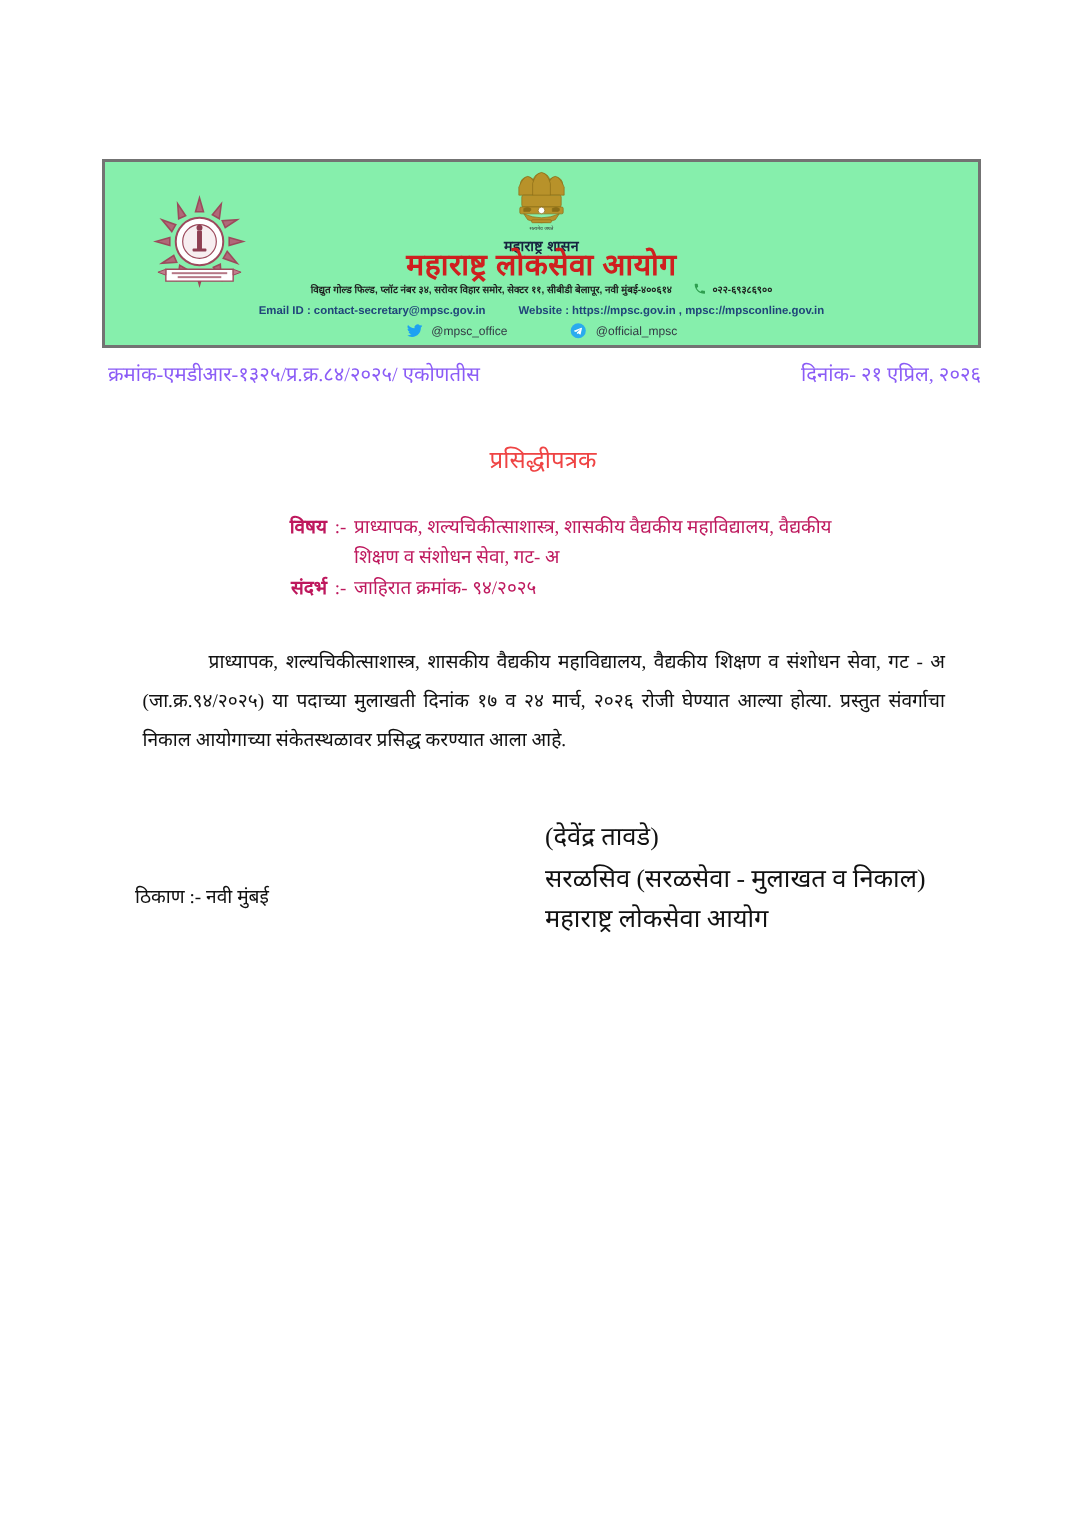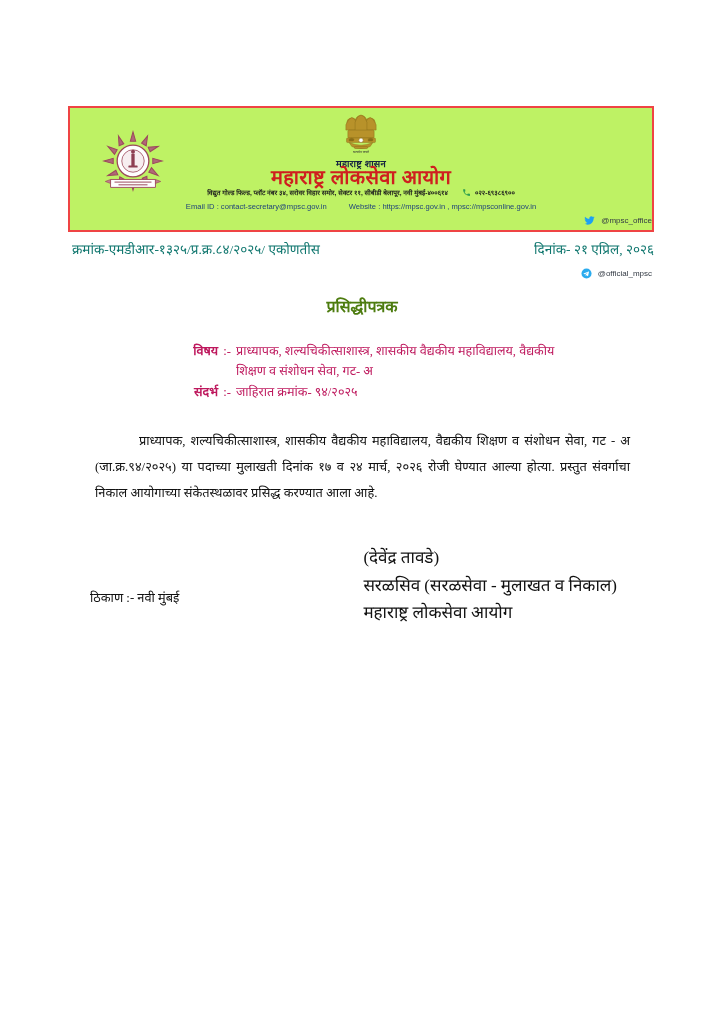--- a/index.html
+++ b/index.html
@@ -23,23 +23,23 @@
     background: #ffffff;
   }
 
   
   .letterhead {
     position: absolute;
     left: 68px;
     top: 106px;
     width: 586px;
     height: 126px;
-    border: 2px solid #ef4444;
+    border: 2px solid #737373;
     box-sizing: border-box;
-    background: #bef264;
+    background: #86efac;
   }
 
   .lh-inner {
     position: relative;
     width: 100%;
     height: 100%;
   }
 
   
   .mpsc-emblem {
@@ -122,66 +122,66 @@
     left: 0;
     right: 0;
     display: flex;
     justify-content: center;
     align-items: baseline;
     gap: 22px;
     font-family: "Liberation Sans", "DejaVu Sans", sans-serif;
     font-size: 7.6px;
     color: #20447a;
     white-space: nowrap;
+    font-weight: bold;
   }
 
   .social-row {
     position: absolute;
     top: 107px;
     left: 0;
     right: 0;
     display: flex;
     justify-content: center;
-    align-items: flex-end;
+    align-items: flex-start;
     gap: 42px;
     font-family: "Liberation Sans", "DejaVu Sans", sans-serif;
     font-size: 8px;
     color: #333a44;
-    flex-direction: column;
   }
   .social-item {
     display: flex;
     align-items: center;
     gap: 6px;
   }
 
   
   .ref-row {
     position: absolute;
     left: 72px;
     top: 240px;
     width: 582px;
     display: flex;
     justify-content: space-between;
     align-items: baseline;
     font-size: 13.5px;
-    color: #0f766e;
+    color: #8b5cf6;
     white-space: nowrap;
   }
 
   
   .doc-title {
     position: absolute;
     left: 0;
     right: 0;
     top: 295px;
     text-align: center;
     font-size: 16px;
-    font-weight: bold;
-    color: #4d7c0f;
+    font-weight: normal;
+    color: #ef4444;
   }
 
   
   .subject-block {
     position: absolute;
     left: 162px;
     top: 341px;
     width: 440px;
     font-size: 12.6px;
     color: #be185d;

